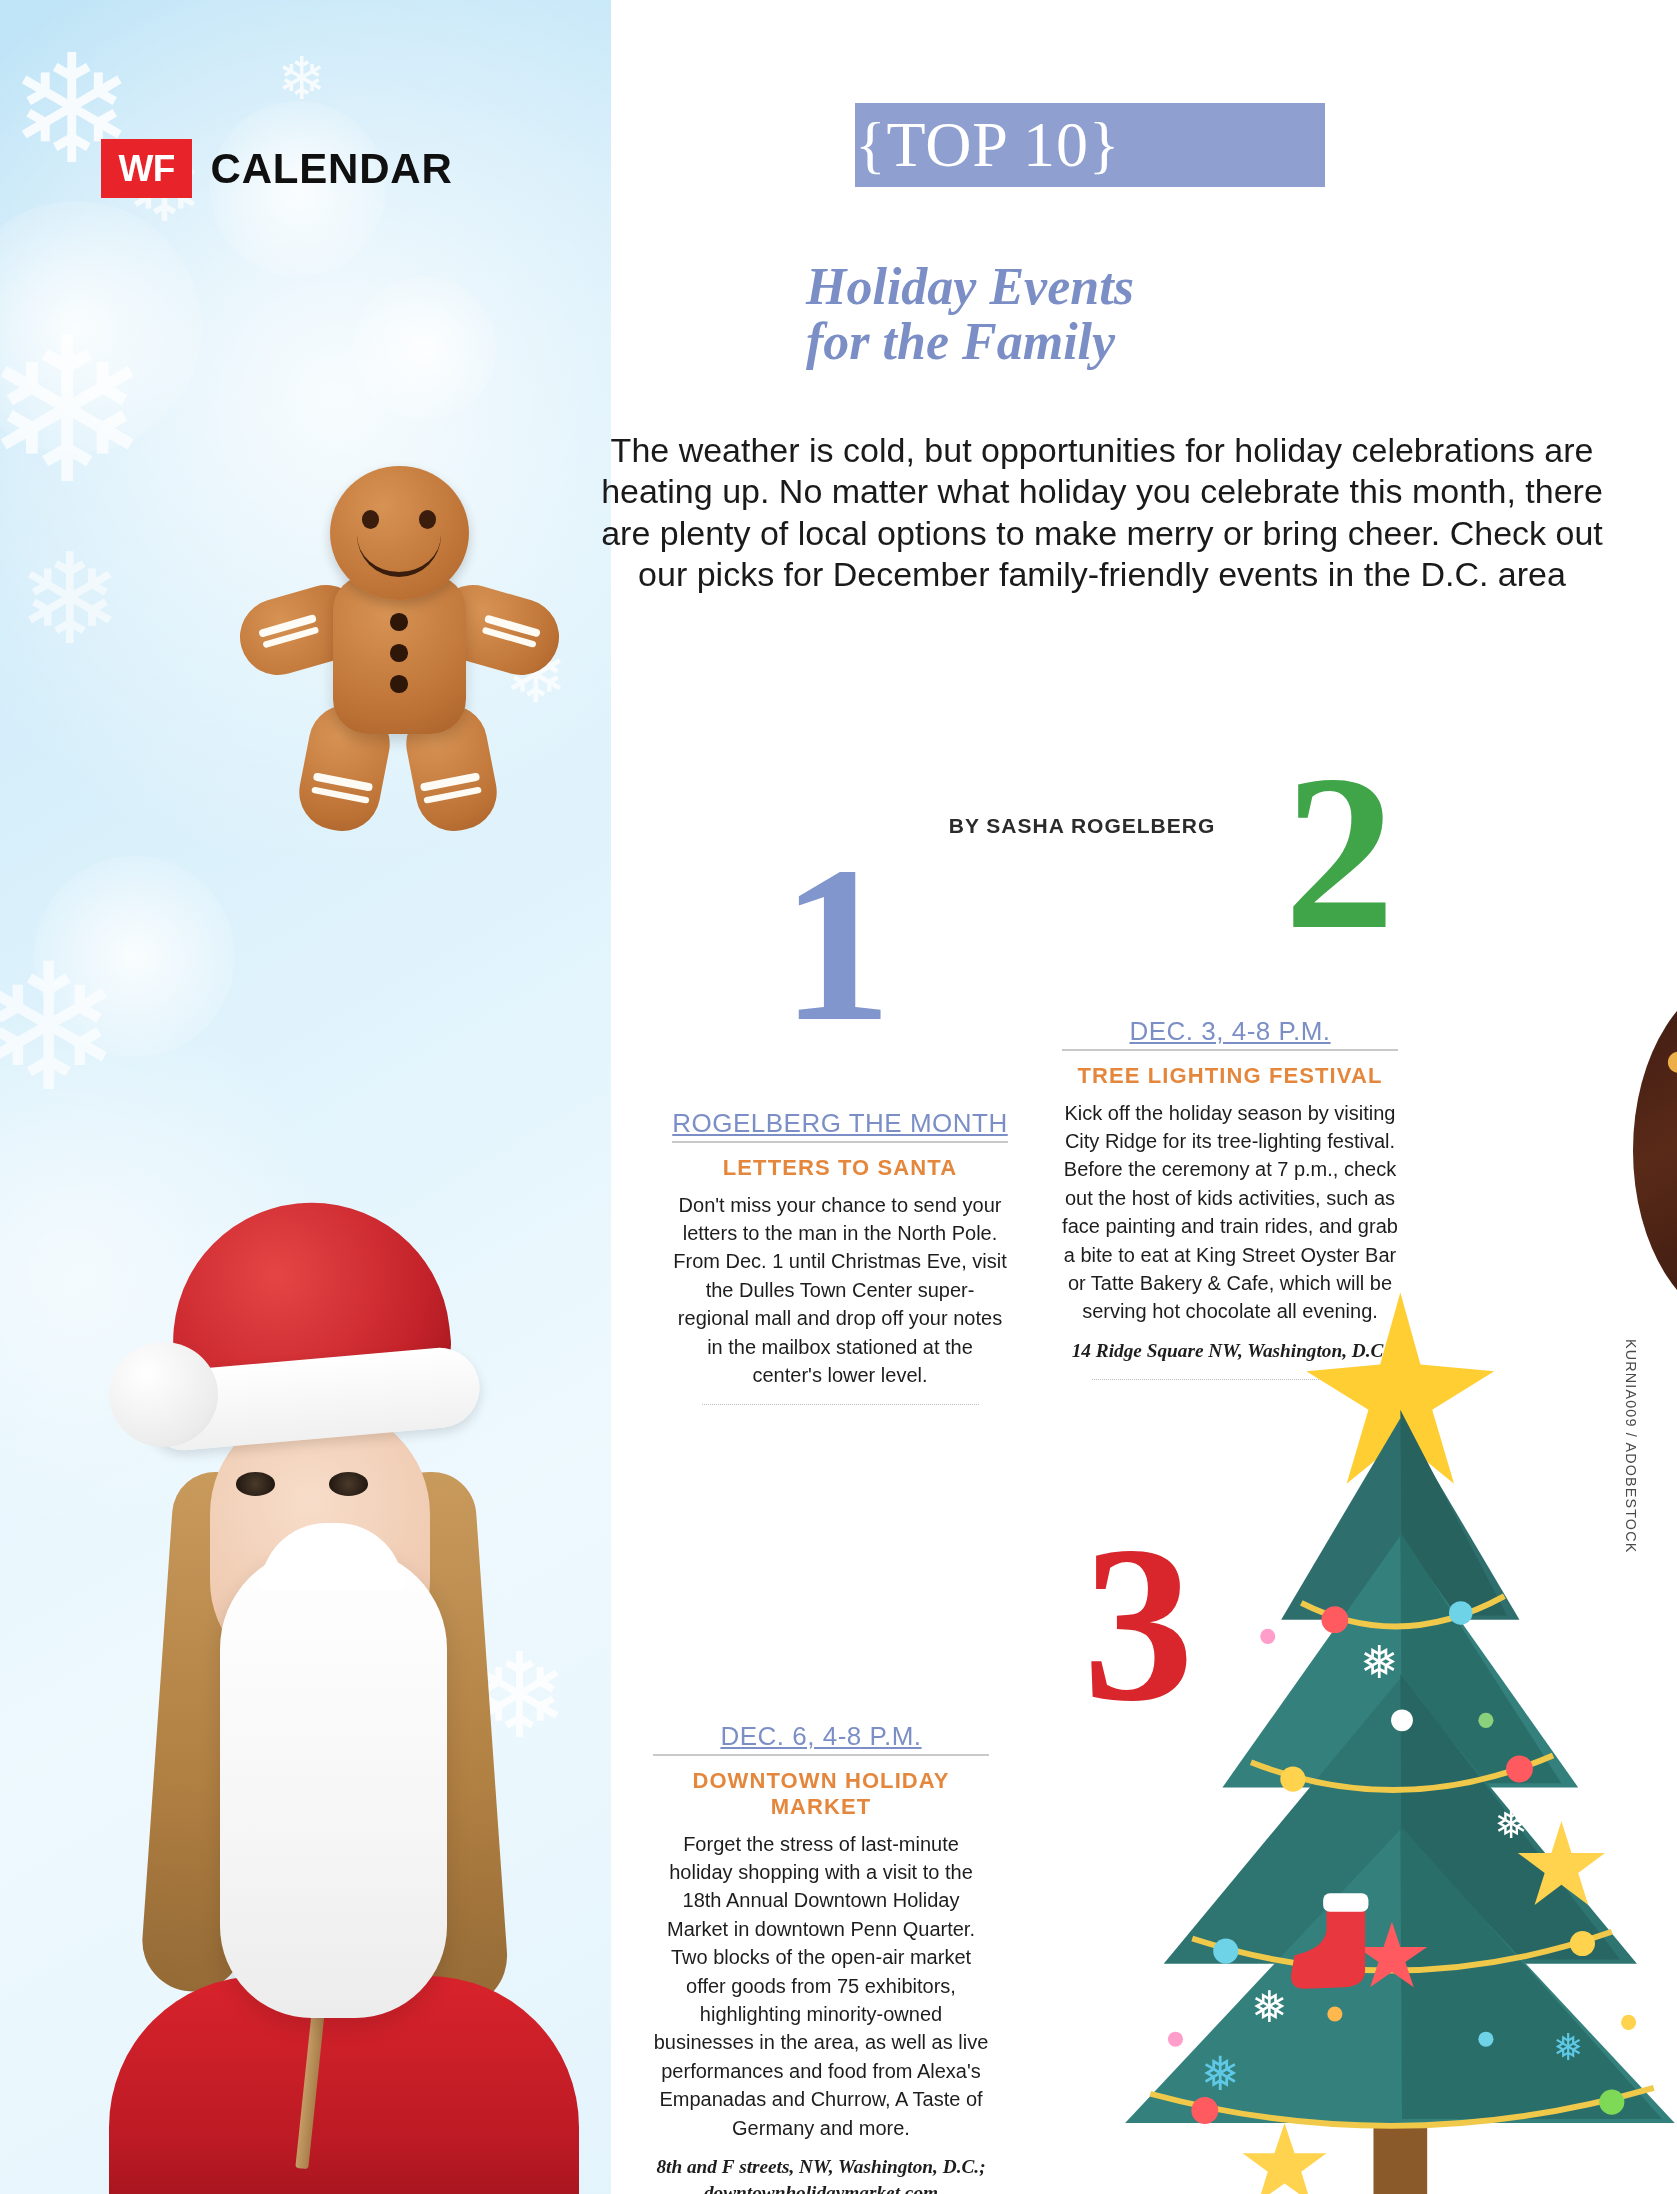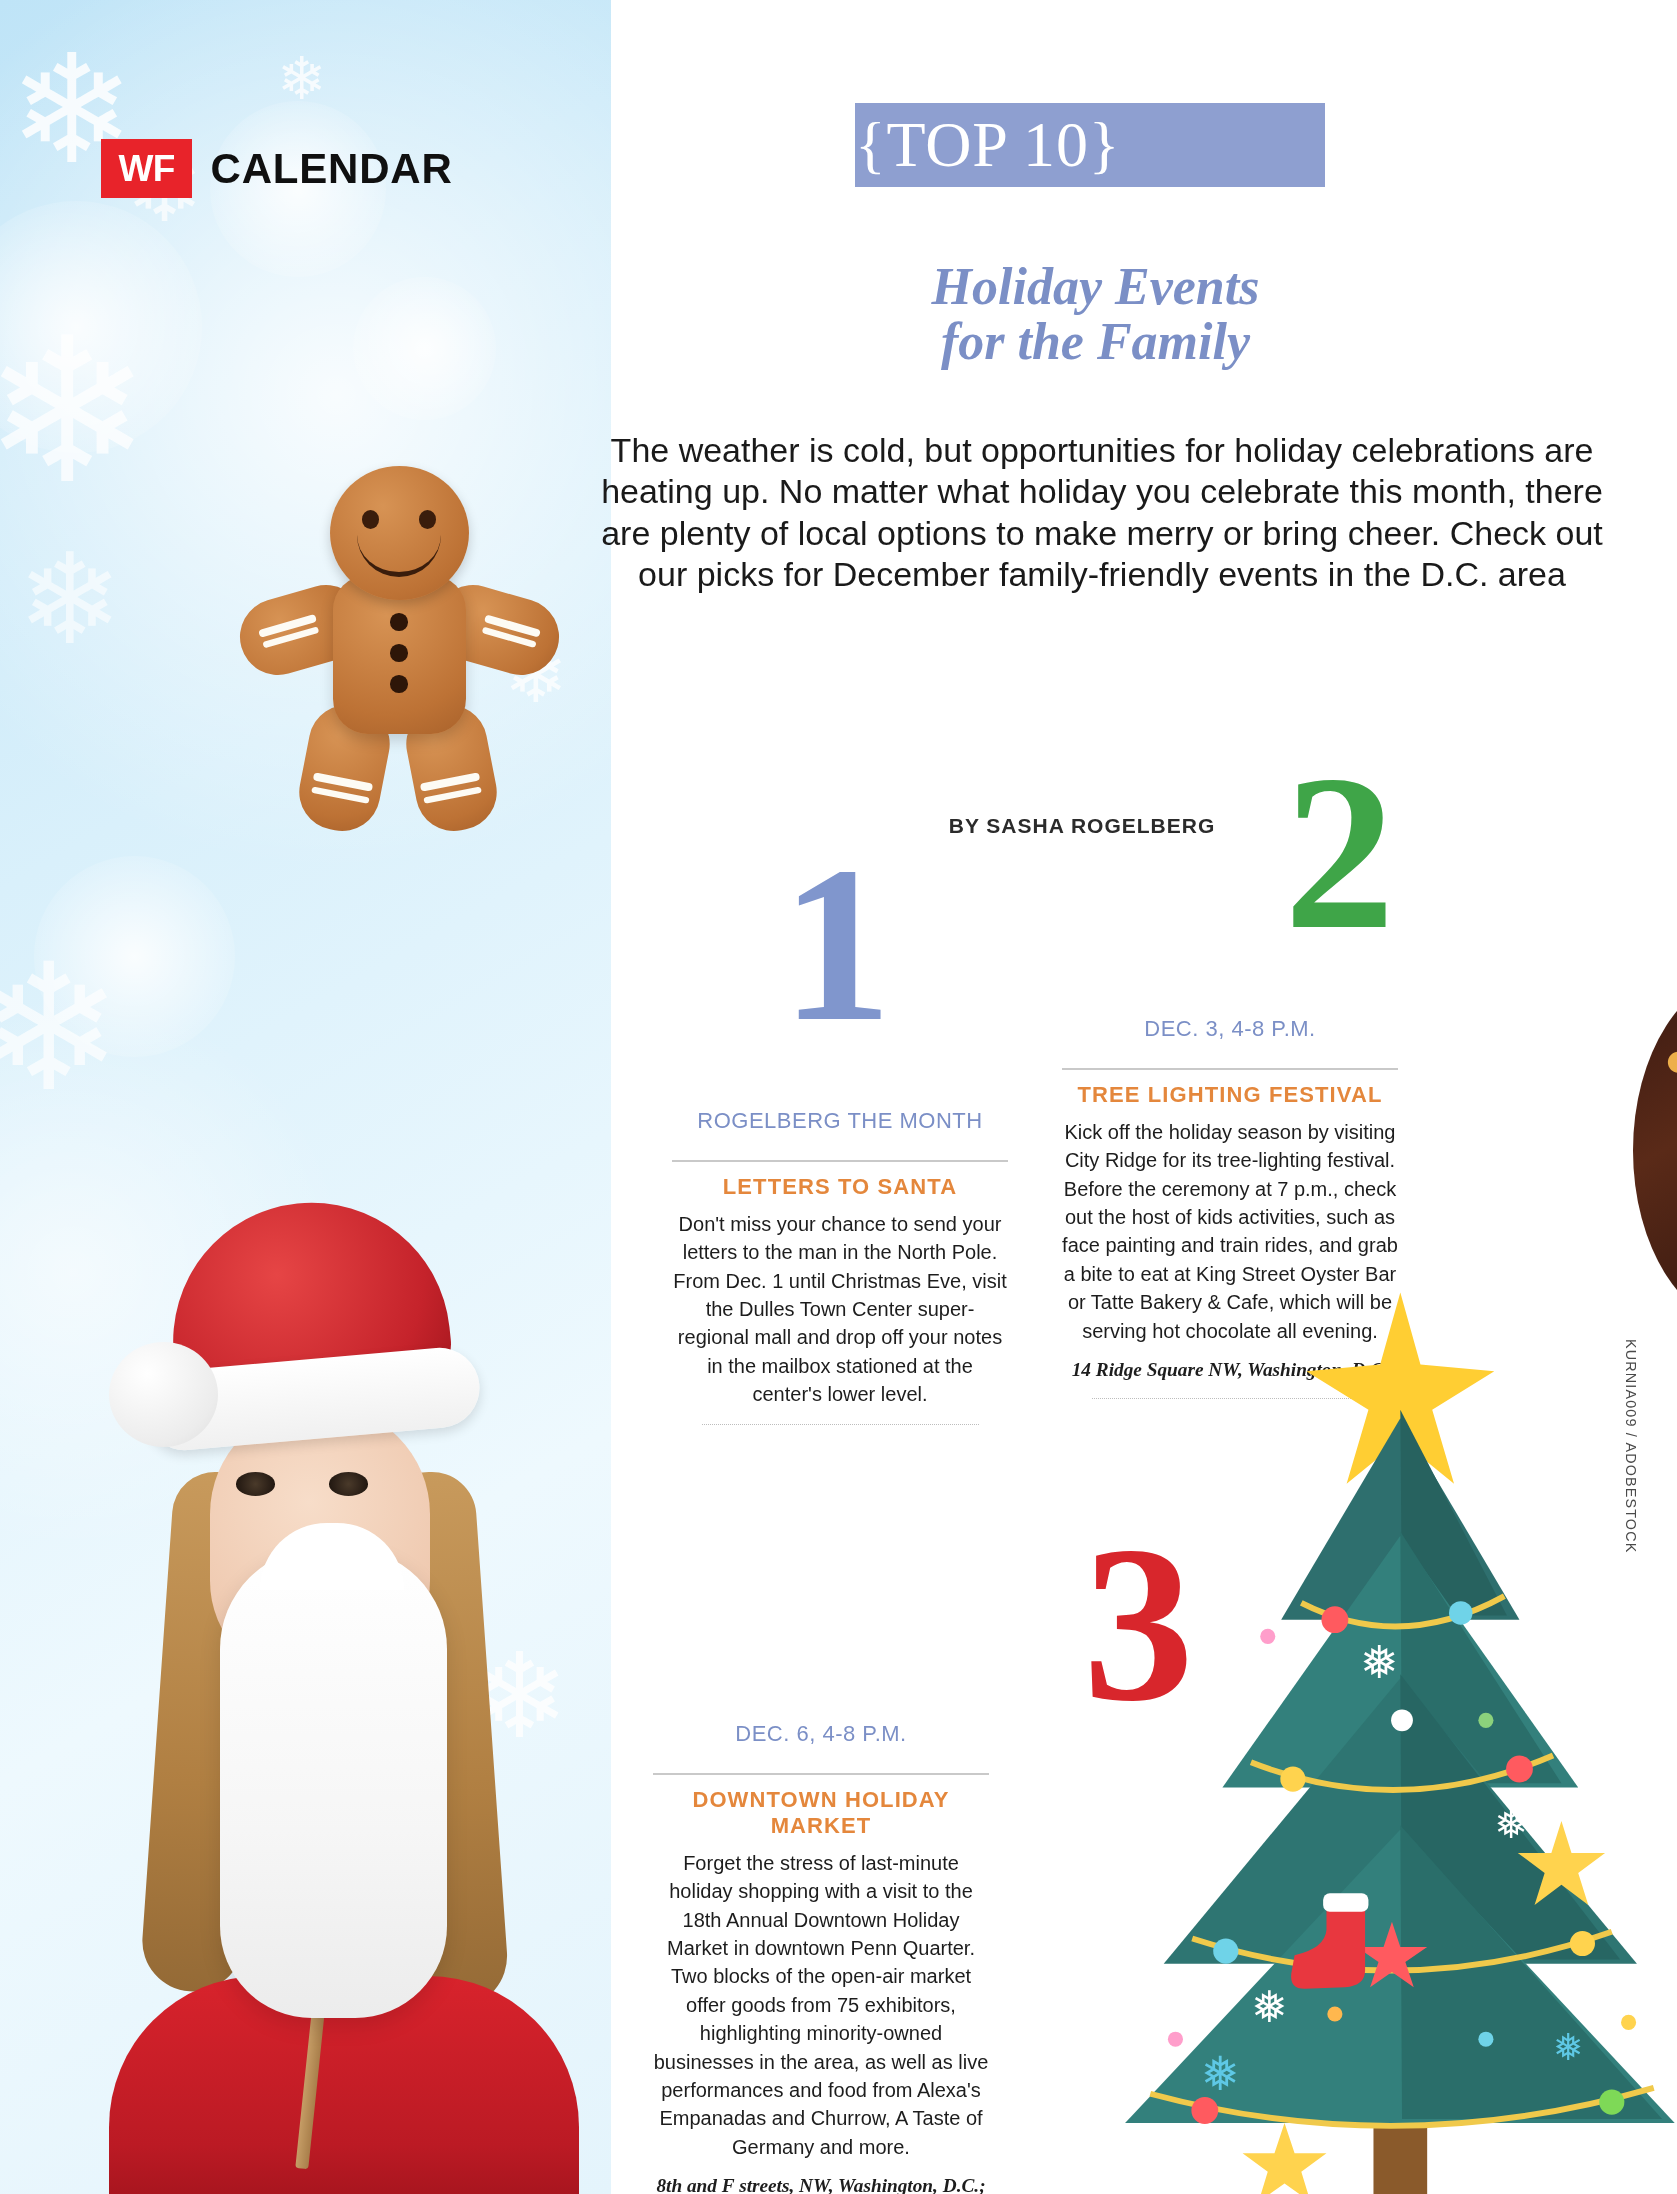--- a/index.html
+++ b/index.html
@@ -211,21 +211,20 @@
     position: absolute; left: 855px; top: 103px; width: 470px; height: 84px;
     background: #8e9fd0;
     display: flex; align-items: center; justify-content: flex-start;
   }
   .top10-text {
     font-family: "Liberation Serif", serif;
     font-size: 64px; color: #ffffff; letter-spacing: 0.8px; font-weight: 400;
   }
   .deck {
     position: absolute; left: 806px; top: 260px; width: 579px;
-    text-align: center;
     font-family: "Liberation Serif", serif;
     font-style: italic; font-weight: 700;
     font-size: 52px; line-height: 1.05; color: #7b8fc6;
   }
   .intro {
     position: absolute; left: 588px; top: 430px; width: 1028px;
     text-align: center;
     font-size: 34px; line-height: 1.22; color: #1a1a1a;
   }
   .byline {
@@ -241,22 +240,23 @@
     font-weight: 700;
     line-height: 0.8;
   }
   .num-1 { left: 781px; top: 856px; font-size: 222px; color: #8096cd; }
   .num-2 { left: 1284px; top: 764px; font-size: 222px; color: #3fa548; }
   .num-3 { left: 1083px; top: 1536px; font-size: 222px; color: #d8262c; }
 
   
   .event { position: absolute; width: 336px; text-align: center; }
   .event-when {
-    font-size: 22px; color: #7b8fc6; letter-spacing: 0.5px; line-height: 1.2;
-    padding-bottom: 26px;
+    font-size: 26px; color: #7b8fc6; letter-spacing: 0.5px; line-height: 1.2;
+    padding-bottom: 2px;
+    text-decoration: underline;
   }
   .rule { height: 1.7px; background: #c9c9c9; width: 100%; }
   .event-title {
     font-size: 22px; color: #e4873c; letter-spacing: 1.1px; font-weight: 700;
     padding: 11.8px 0 10px;
   }
   .event-body {
     font-size: 20px; line-height: 1.42; color: #1d1d1d;
   }
   .event-addr {

